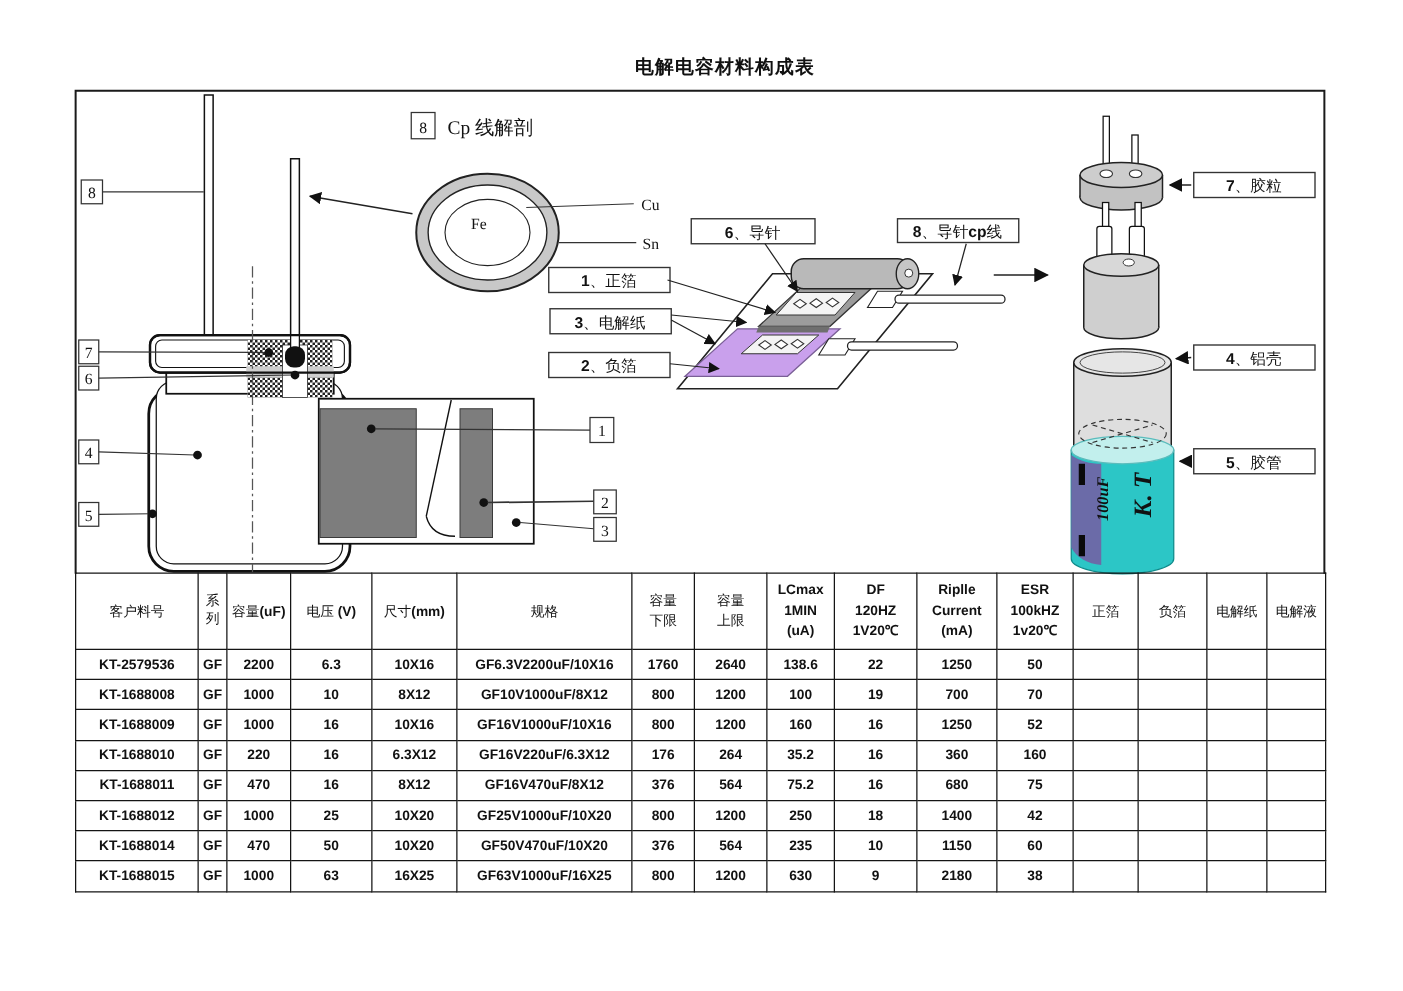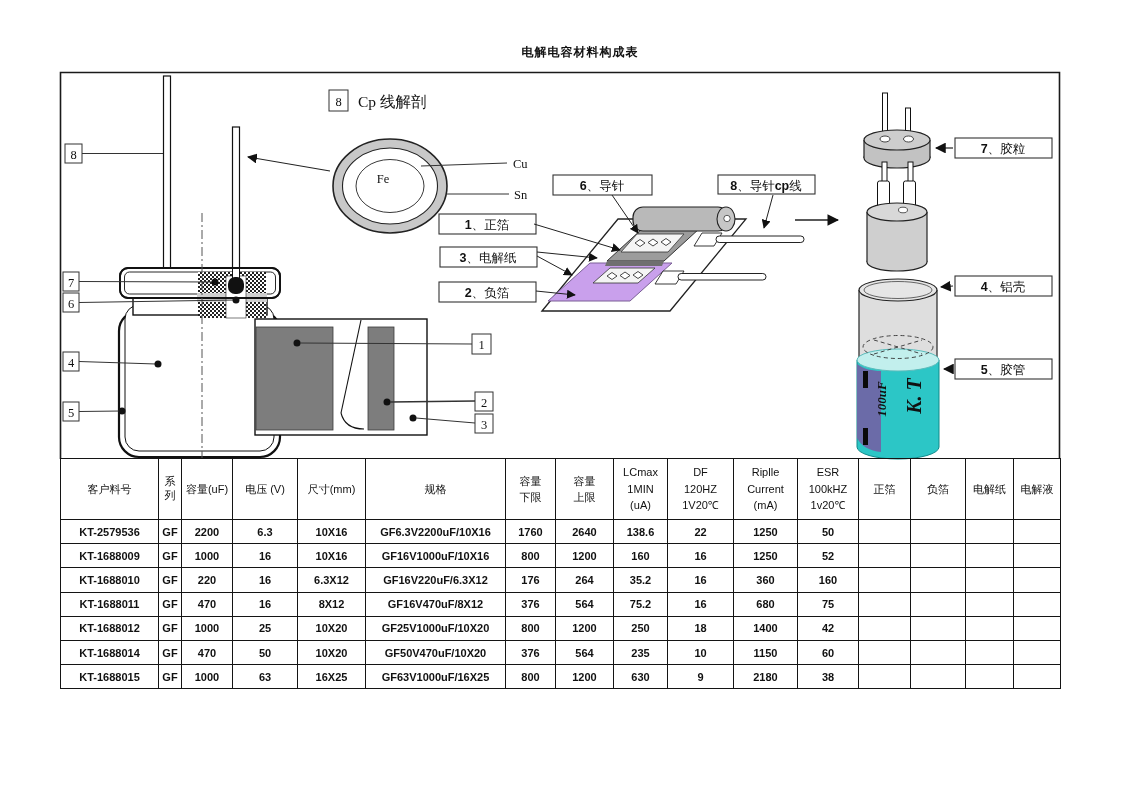--- a/index.html
+++ b/index.html
@@ -2,41 +2,41 @@
 <html><head>
 <meta charset="utf-8">
 <style>
   html,body{margin:0;padding:0;}
   body{
     width:1122px;height:793px;position:relative;background:#fff;
     font-family:"Liberation Sans",sans-serif;color:#111;overflow:hidden;
   }
   .title{
     position:absolute;left:80px;top:44px;width:1000px;text-align:center;
-    font-size:12px;font-weight:700;letter-spacing:1px;
+    font-size:15px;font-weight:700;letter-spacing:1px;
   }
   svg.diagram{position:absolute;left:0;top:0;}
   svg text{fill:#111;}
   .szh{font-family:"Liberation Sans",sans-serif;font-size:12.5px;}
   .snum{font-family:"Liberation Sans",sans-serif;font-size:12.5px;font-weight:700;}
   .sserif{font-family:"Liberation Serif",serif;font-size:12.5px;}
   .sserif-lg{font-family:"Liberation Serif",serif;font-size:15.5px;}
   .sleevetext{font-family:"Liberation Serif",serif;font-style:italic;font-weight:700;}
 
   table.spec{
     position:absolute;left:60px;top:458px;width:1000px;
     border-collapse:collapse;table-layout:fixed;background:transparent;
   }
   table.spec td{
     border:1.5px solid #141414;text-align:center;vertical-align:middle;
     padding:0;overflow:hidden;font-size:11px;
   }
   thead td{height:60px;font-weight:400;border-bottom-width:2.2px;}
   tbody td{height:23.2px;font-weight:700;}
-  .b{font-weight:400;}
+  .b{font-weight:700;}
   .lines span{display:block;line-height:1.5;}
   .vert span{display:block;line-height:1.25;}
 </style>
 </head>
 <body>
 
 <div class="title">电解电容材料构成表</div>
 
 <svg class="diagram" width="1122" height="793" viewBox="0 0 1122 793">
   <defs>
@@ -311,20 +311,38 @@
         <td>138.6</td>
         <td>22</td>
         <td>1250</td>
         <td>50</td>
         <td></td>
         <td></td>
         <td></td>
         <td></td>
       </tr>
       <tr>
+        <td>KT-1688008</td>
+        <td>GF</td>
+        <td>1000</td>
+        <td>10</td>
+        <td>8X12</td>
+        <td>GF10V1000uF/8X12</td>
+        <td>800</td>
+        <td>1200</td>
+        <td>100</td>
+        <td>19</td>
+        <td>700</td>
+        <td>70</td>
+        <td></td>
+        <td></td>
+        <td></td>
+        <td></td>
+      </tr>
+      <tr>
         <td>KT-1688009</td>
         <td>GF</td>
         <td>1000</td>
         <td>16</td>
         <td>10X16</td>
         <td>GF16V1000uF/10X16</td>
         <td>800</td>
         <td>1200</td>
         <td>160</td>
         <td>16</td>

